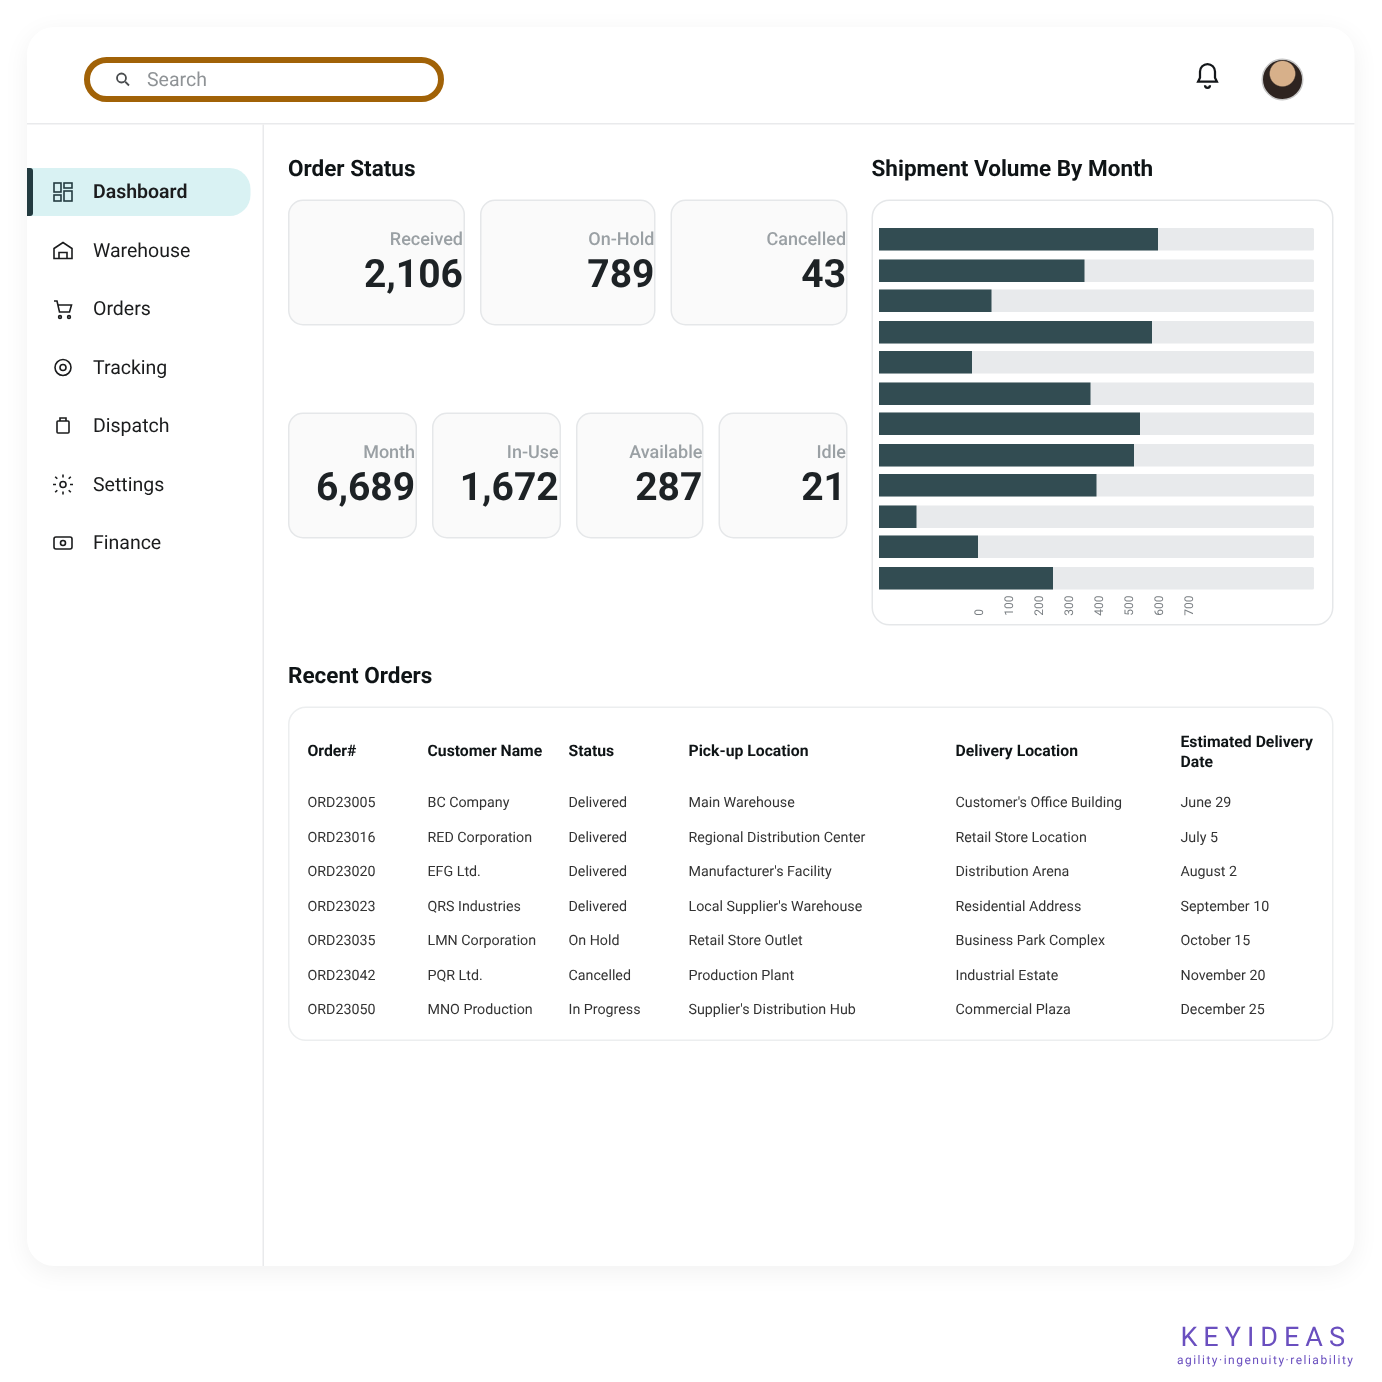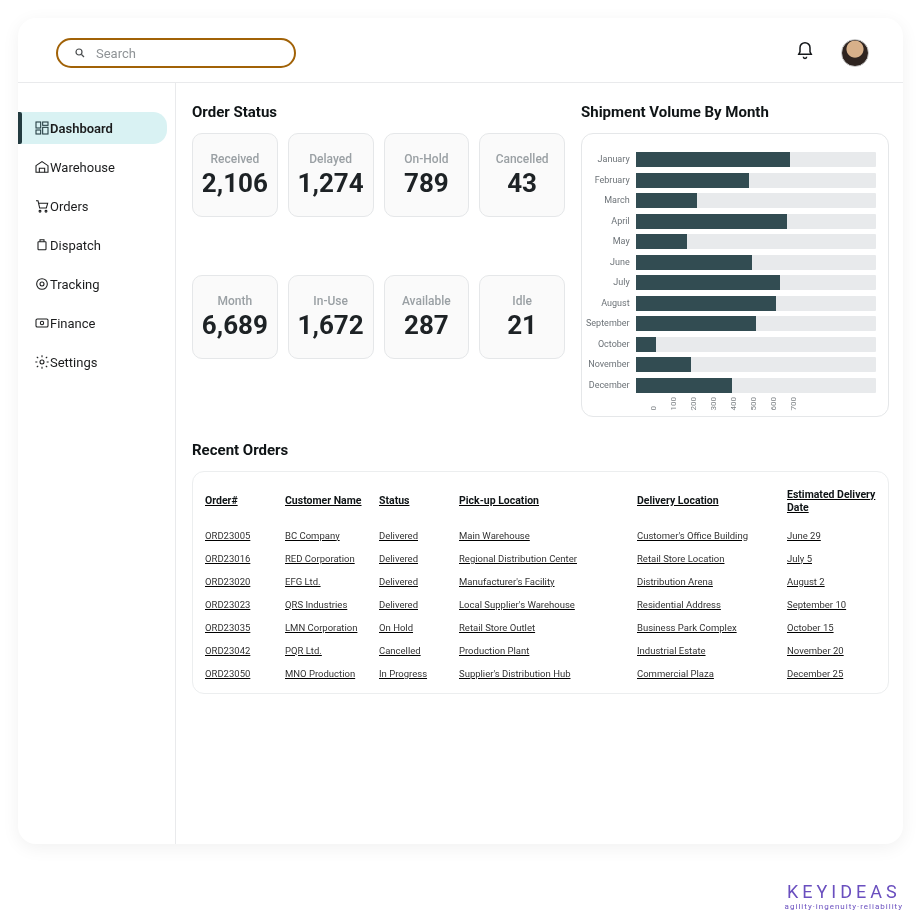--- a/index.html
+++ b/index.html
@@ -1,51 +1,51 @@
 <!DOCTYPE html>
 <html><head>
 <meta charset="utf-8">
 <style>
 * { margin: 0; padding: 0; box-sizing: border-box; }
 body { font-family: -apple-system, BlinkMacSystemFont, "Segoe UI", Roboto, sans-serif; background: #fff; width: 921px; height: 921px; overflow: hidden; }
 .panel { margin: 18px; width: 885px; height: 826px; background: #fff; border-radius: 18px; box-shadow: 0 4px 18px rgba(0,0,0,.06); display: flex; flex-direction: column; }
 .topbar { display: flex; align-items: center; justify-content: space-between; padding: 20px 34px 14px 38px; border-bottom: 1px solid #e9eaec; }
-.search { display: flex; align-items: center; gap: 10px; width: 240px; height: 30px; border: 2px solid #a16207; border-radius: 18px; padding: 0 16px; color: #8f9396; font-size: 13px; }
+.search { display: flex; align-items: center; gap: 10px; width: 240px; height: 30px; border: 4px solid #a16207; border-radius: 18px; padding: 0 16px; color: #8f9396; font-size: 13px; }
 .search svg { width: 12px; height: 12px; }
 .tr { display: flex; align-items: center; gap: 26px; }
 .bell svg { width: 20px; height: 22px; }
 .avatar { width: 28px; height: 28px; border-radius: 50%; background: radial-gradient(circle at 50% 35%, #d7b08a 0 38%, #2e2420 42% 100%); border: 1px solid #c6c6c6; }
 .body { flex: 1; display: flex; }
 .sidebar { width: 158px; border-right: 1px solid #e9eaec; padding-top: 22px; }
-.navitem { display: flex; align-items: center; gap: 0; height: 32px; margin: 7px 8px 7px 0; padding-left: 16px; font-size: 13px; color: #1b1c1d; border-radius: 0 14px 14px 0; cursor: pointer; }
+.navitem { display: flex; align-items: center; gap: 12px; height: 32px; margin: 7px 8px 7px 0; padding-left: 16px; font-size: 13px; color: #1b1c1d; border-radius: 0 14px 14px 0; cursor: pointer; }
 .navitem.active { background: #d9f2f3; font-weight: 600; }
 .navitem.active .edge { position: absolute; width: 4px; height: 32px; background: #233b40; border-radius: 0 2px 2px 0; margin-left: -16px; }
 .navitem svg { width: 16px; height: 16px; stroke: #1b1c1d; stroke-width: 1.6; fill: none; }
 .navitem.active svg { stroke: #233b40; }
 .main { flex: 1; padding: 20px 14px 20px 16px; overflow: hidden; }
 .row1 { display: flex; gap: 16px; }
 .left { flex: 1; }
 .sectitle { font-size: 15px; font-weight: 700; color: #0f1416; margin-bottom: 12px; }
 .cards { display: flex; gap: 10px; }
-.card { flex: 1; height: 84px; border: 1px solid #e5e7e9; border-radius: 10px; background: #fafafa; display: flex; flex-direction: column; align-items: center; justify-content: center; }
+.card { flex: 1; height: 84px; border: 1px solid #e5e7e9; border-radius: 10px; background: #fafafa; display: flex; flex-direction: column; align-items: flex-end; justify-content: center; }
 .card .lbl { font-size: 12px; color: #9aa0a4; font-weight: 500; margin-bottom: 2px; }
 .card .val { font-size: 26px; font-weight: 700; color: #1d2225; }
 .fleet { margin-top: 58px; }
 .chartbox { width: 308px; }
 .chartwrap { border: 1px solid #e5e7e9; border-radius: 12px; padding: 18px 12px 8px 4px; }
 .chart { display: flex; }
 .ylabels { display: flex; flex-direction: column; gap: 5.5px; align-items: flex-end; padding-right: 6px; }
 .ylabels span { font-size: 9px; color: #6d7378; height: 15px; line-height: 15px; }
 .bars { flex: 1; display: flex; flex-direction: column; gap: 5.5px; }
 .barrow { height: 15px; background: #e8eaec; border-radius: 1px; position: relative; }
 .barrow .fill { position: absolute; left: 0; top: 0; bottom: 0; background: #324c52; }
 .xaxis { display: flex; gap: 6px; padding-left: 60px; margin-top: 6px; }
 .xaxis span { font-size: 8px; color: #7a7f83; transform: rotate(-90deg); width: 14px; text-align: left; transform-origin: center; }
 .orders { margin-top: 24px; }
-.table { border: 1px solid #eceeef; border-radius: 12px; padding: 12px 10px 8px; text-decoration: underline; }
+.table { border: 1px solid #eceeef; border-radius: 12px; padding: 12px 10px 8px; }
 .trow { display: flex; padding: 4px 2px; font-size: 10px; color: #2a2d2f; align-items: center; }
 .trow.head { font-weight: 700; color: #0f1416; font-size: 10.5px; padding-bottom: 10px; }
 .c1 { width: 80px; } .c2 { width: 94px; } .c3 { width: 80px; } .c4 { width: 150px; } .c5 { width: 178px; padding-left: 28px; } .c6 { flex: 1; }
 .trow:not(.head) { padding: 6px 2px; font-size: 9.5px; color: #333; }
 .footer { position: absolute; right: 18px; bottom: 10px; text-align: center; }
 .footer .brand { font-size: 18px; letter-spacing: 4px; color: #6a4fbf; font-weight: 400; }
 .footer .tag { font-size: 8px; letter-spacing: 1px; color: #6a4fbf; }
 </style>
 </head>
 <body>
@@ -92,62 +92,58 @@
       <div class="navitem">
         <svg viewBox="0 0 24 24">
             <circle cx="9" cy="20" r="1.4"></circle>
             <circle cx="18" cy="20" r="1.4"></circle>
             <path d="M3 4h3l2.5 11h10l2-7H7"></path>
           </svg>
         <span>Orders</span>
       </div>
       <div class="navitem">
         <svg viewBox="0 0 24 24">
+            <circle cx="12" cy="12" r="8"></circle>
+            <circle cx="12" cy="12" r="3"></circle>
+          </svg>
+        <span>Tracking</span>
+      </div>
+      <div class="navitem">
+        <svg viewBox="0 0 24 24">
             <rect x="6" y="7" width="12" height="12" rx="1"></rect>
             <path d="M9 7V4h6v3"></path>
           </svg>
         <span>Dispatch</span>
       </div>
       <div class="navitem">
         <svg viewBox="0 0 24 24">
-            <circle cx="12" cy="12" r="8"></circle>
             <circle cx="12" cy="12" r="3"></circle>
-          </svg>
-        <span>Tracking</span>
+            <path d="M12 2v3M12 19v3M4.2 4.2l2.1 2.1M17.7 17.7l2.1 2.1M2 12h3M19 12h3M4.2 19.8l2.1-2.1M17.7 6.3l2.1-2.1"></path>
+          </svg>
+        <span>Settings</span>
       </div>
       <div class="navitem">
         <svg viewBox="0 0 24 24">
             <rect x="3" y="6" width="18" height="12" rx="2"></rect>
             <circle cx="12" cy="12" r="2.5"></circle>
           </svg>
         <span>Finance</span>
-      </div>
-      <div class="navitem">
-        <svg viewBox="0 0 24 24">
-            <circle cx="12" cy="12" r="3"></circle>
-            <path d="M12 2v3M12 19v3M4.2 4.2l2.1 2.1M17.7 17.7l2.1 2.1M2 12h3M19 12h3M4.2 19.8l2.1-2.1M17.7 6.3l2.1-2.1"></path>
-          </svg>
-        <span>Settings</span>
       </div>
     </div>
 
     <div class="main">
       <div class="row1">
         <div class="left">
           <div class="sectitle">Order Status</div>
           <div class="cards" id="oscards">
               <div class="card">
                 <div class="lbl">Received</div>
                 <div class="val">2,106</div>
               </div>
               <div class="card">
-                <div class="lbl">Delayed</div>
-                <div class="val">1,274</div>
-              </div>
-              <div class="card">
                 <div class="lbl">On-Hold</div>
                 <div class="val">789</div>
               </div>
               <div class="card">
                 <div class="lbl">Cancelled</div>
                 <div class="val">43</div>
               </div>
             </div>
           <div class="fleet">
             <div class="cards" id="flcards">
@@ -167,34 +163,20 @@
                   <div class="lbl">Idle</div>
                   <div class="val">21</div>
                 </div>
               </div>
           </div>
         </div>
         <div class="chartbox">
           <div class="sectitle">Shipment Volume By Month</div>
           <div class="chartwrap">
             <div class="chart">
-              <div class="ylabels" id="ylabels">
-                  <span>January</span>
-                  <span>February</span>
-                  <span>March</span>
-                  <span>April</span>
-                  <span>May</span>
-                  <span>June</span>
-                  <span>July</span>
-                  <span>August</span>
-                  <span>September</span>
-                  <span>October</span>
-                  <span>November</span>
-                  <span>December</span>
-                </div>
               <div class="bars" id="bars">
                   <div class="barrow">
                     <div class="fill" style="width: 64.2857%;"></div>
                   </div>
                   <div class="barrow">
                     <div class="fill" style="width: 47.1429%;"></div>
                   </div>
                   <div class="barrow">
                     <div class="fill" style="width: 25.7143%;"></div>
                   </div>

